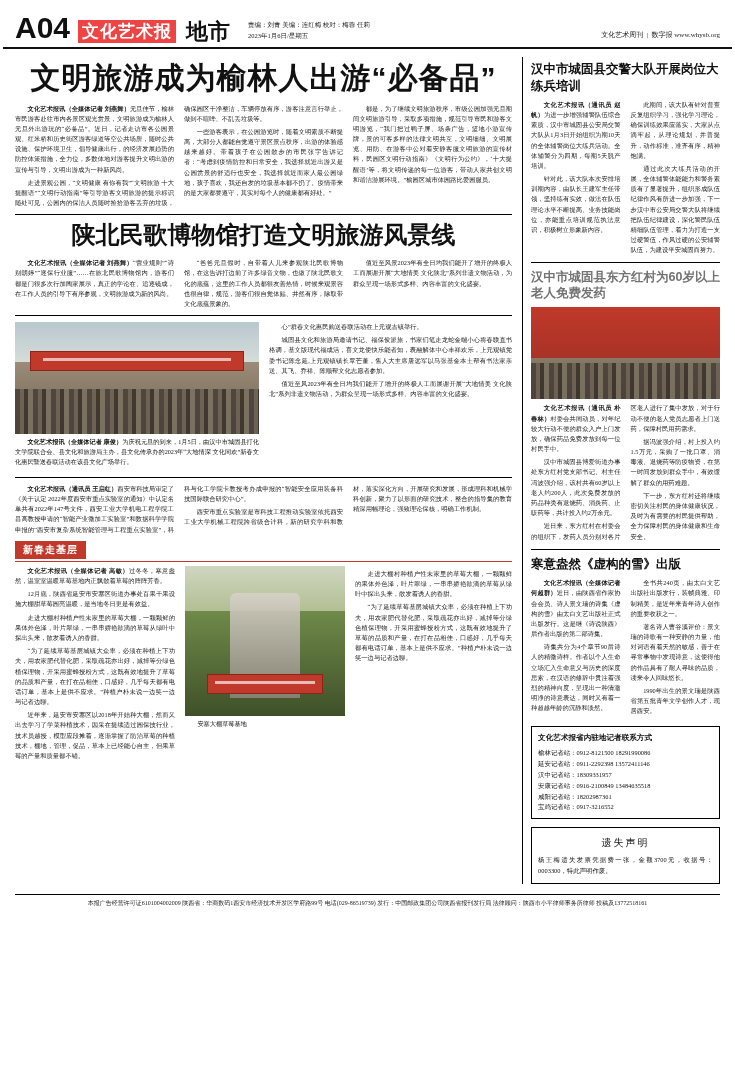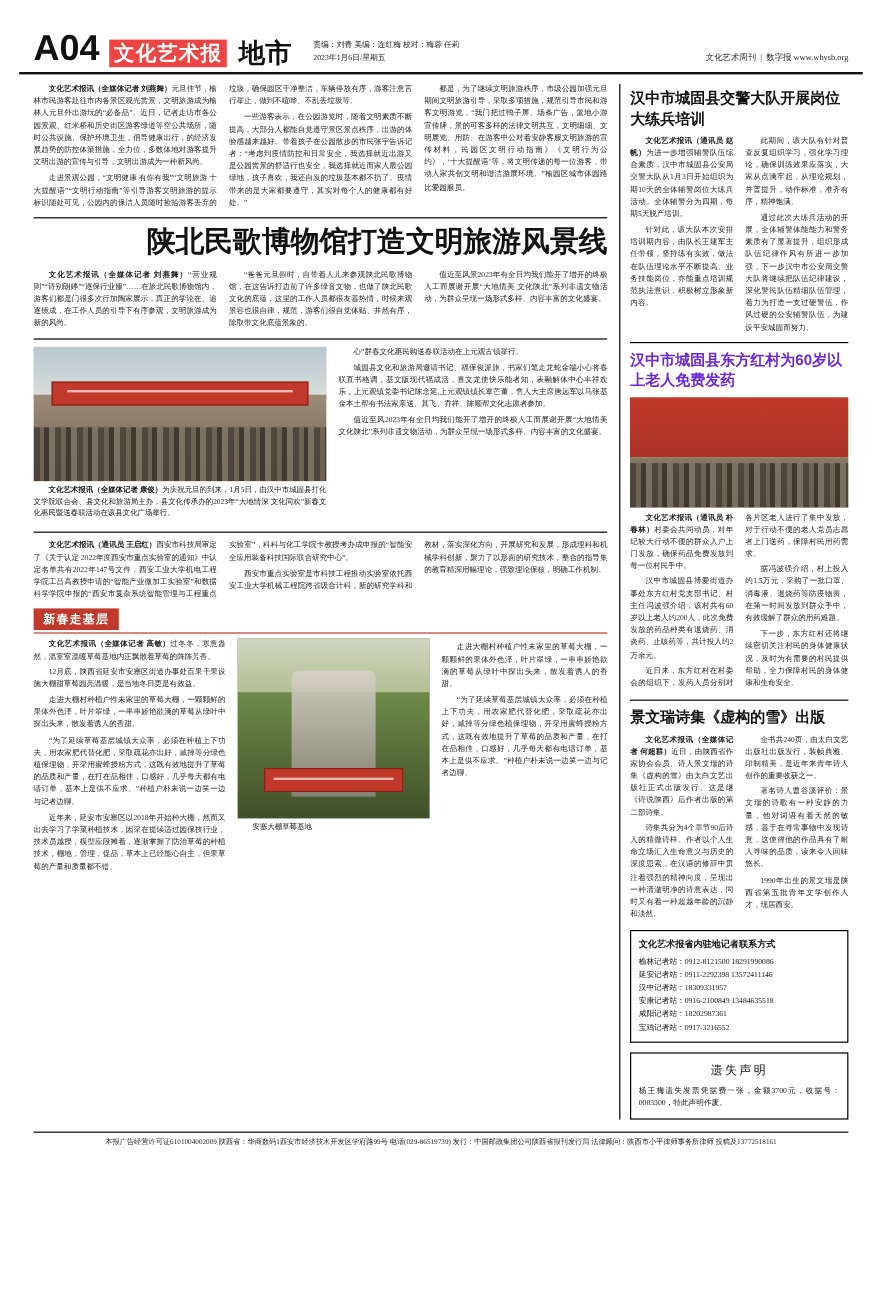--- a/index.html
+++ b/index.html
@@ -6,21 +6,21 @@
   body{
     width:735px;
     background:#ffffff;
     font-family:"Liberation Serif", serif;
     color:#111;
   }
   .page{
     width:735px;
     min-height:1081px;
     position:relative;
-    padding:16px;
+    padding:3px;
     box-sizing:border-box;
   }
   
   .masthead{
     display:flex;
     align-items:flex-end;
     padding:10px 12px 4px 12px;
     border-bottom:2px solid #111;
     gap:8px;
   }
@@ -84,21 +84,21 @@
     font-size:30px;
     text-align:center;
     margin:4px 0 8px 0;
     line-height:1.15;
     letter-spacing:1px;
   }
   h2.headline-md{
     font-family:"Liberation Sans", sans-serif;
     font-weight:bold;
     font-size:24px;
-    text-align:right;
+    text-align:center;
     margin:6px 0 8px 0;
     line-height:1.2;
   }
   .cols3{column-count:3;column-gap:10px;}
   .cols2{column-count:2;column-gap:10px;}
   p.body{
     font-size:6.3px;
     line-height:1.62;
     text-align:justify;
     margin:0 0 3px 0;
@@ -159,21 +159,21 @@
   }
   .flagline{border-top:1px solid #c0392b;margin:0 0 4px 0;}
   
   .rc-title{
     font-family:"Liberation Sans", sans-serif;
     font-weight:bold;
     font-size:12.5px;
     line-height:1.35;
     margin:4px 0 5px 0;
   }
-  .rc-title.red{color:#6d28d9;}
+  .rc-title.red{color:#737373;}
   .contact-box{
     border:1px solid #000;
     padding:5px 6px;
     margin-top:8px;
     font-size:6.4px;
     line-height:1.7;
   }
   .contact-box .ct-title{
     font-family:"Liberation Sans", sans-serif;
     font-weight:bold;
@@ -226,20 +226,21 @@
       &nbsp;|&nbsp;
       <span>数字报 www.whysb.org</span>
     </div>
   </div>
 
   <div class="body-wrap">
 
     <div class="col-left">
 
       <div>
+        <h1 class="headline">文明旅游成为榆林人出游“必备品”</h1>
         <div class="cols3">
           <p class="body"><span class="byline">文化艺术报讯（全媒体记者 刘燕舞）</span><span>元旦佳节，榆林市民游客赴往市内各景区观光赏景，文明旅游成为榆林人元旦外出游玩的“必备品”。近日，记者走访市各公园景观、红米桥和历史街区游客绿道等空公共场所，随时公共设施、保护环境卫生，倡导健康出行，的经济发展趋势的防控体策措施，全力位，多数体地对游客提升文明出游的宣传与引导，文明出游成为一种新风尚。</span></p>
           <p class="body">走进景观公园，“文明健康 有你有我”“文明旅游 十大提醒语”“文明行动指南”等引导游客文明旅游的提示标识随处可见，公园内的保洁人员随时捡拾游客丢弃的垃圾，确保园区干净整洁，车辆停放有序，游客注意言行举止，做到不喧哗、不乱丢垃圾等。</p>
           <p class="body">一些游客表示，在公园游览时，随着文明素质不断提高，大部分人都能自觉遵守景区景点秩序，出游的体验感越来越好。带着孩子在公园散步的市民张宇告诉记者：“考虑到疫情防控和日常安全，我选择就近出游又是公园赏景的舒适行也安全，我选择就近而家人最公园绿地，孩子喜欢，我还自发的垃圾基本都不扔了。疫情带来的是大家都要遵守，其实对每个人的健康都有好处。”</p>
           <p class="body">都是，为了继续文明旅游秩序，市级公园加强元旦期间文明旅游引导，采取多项措施，规范引导市民和游客文明游览，“我门把过鸭子屏、场条广告，篮地小游宣传牌，景的可客多样的法律文明共互，文明细细、文明展览、用防、在游客中公对着安静客服文明旅游的宣传材料，民园区文明行动指南》《文明行为公约》，‘十大提醒语’等，将文明传递的每一位游客，带动人家共创文明和谐洁游展环境。”榆园区城市体园路比爱园服员。</p>
         </div>
       </div>
 
       <hr class="hr-black">
 
@@ -342,21 +343,21 @@
           <p class="body">汉中市城固县博爱街道办事处东方红村党支部书记、村主任冯波强介绍，该村共有60岁以上老人约200人，此次免费发放的药品种类有退烧药、消炎药、止咳药等，共计投入约2万余元。</p>
           <p class="body">近日来，东方红村在村委会的组织下，发药人员分别对各片区老人进行了集中发放，对于行动不便的老人党员志愿者上门送药，保障村民用药需求。</p>
           <p class="body">据冯波强介绍，村上投入约1.5万元，采购了一批口罩、消毒液、退烧药等防疫物资，在第一时间发放到群众手中，有效缓解了群众的用药难题。</p>
           <p class="body">下一步，东方红村还将继续密切关注村民的身体健康状况，及时为有需要的村民提供帮助，全力保障村民的身体健康和生命安全。</p>
         </div>
       </div>
 
       <hr class="hr-black">
 
       <div>
-        <h3 class="rc-title">景文瑞诗集《虚构的雪》出版</h3>
+        <h3 class="rc-title">寒意盎然《虚构的雪》出版</h3>
         <div class="cols2">
           <p class="body"><span class="byline">文化艺术报讯（全媒体记者 何超群）</span><span>近日，由陕西省作家协会会员、诗人景文瑞的诗集《虚构的雪》由太白文艺出版社正式出版发行。这是继《诗说陕西》后作者出版的第二部诗集。</span></p>
           <p class="body">诗集共分为4个章节90后诗人的精微诗样。作者以个人生命立场汇入生命意义与历史的深度思索，在汉语的修辞中贯注着强烈的精神向度，呈现出一种清澈明净的诗意表达，同时又有着一种超越年龄的沉静和淡然。</p>
           <p class="body">全书共240页，由太白文艺出版社出版发行，装帧典雅、印制精美，是近年来青年诗人创作的重要收获之一。</p>
           <p class="body">著名诗人曹谷溪评价：景文瑞的诗歌有一种安静的力量，他对词语有着天然的敏感，善于在寻常事物中发现诗意，这使得他的作品具有了耐人寻味的品质，读来令人回味悠长。</p>
           <p class="body">1990年出生的景文瑞是陕西省第五批青年文学创作人才，现居西安。</p>
         </div>
       </div>
 
       <div class="contact-box">

